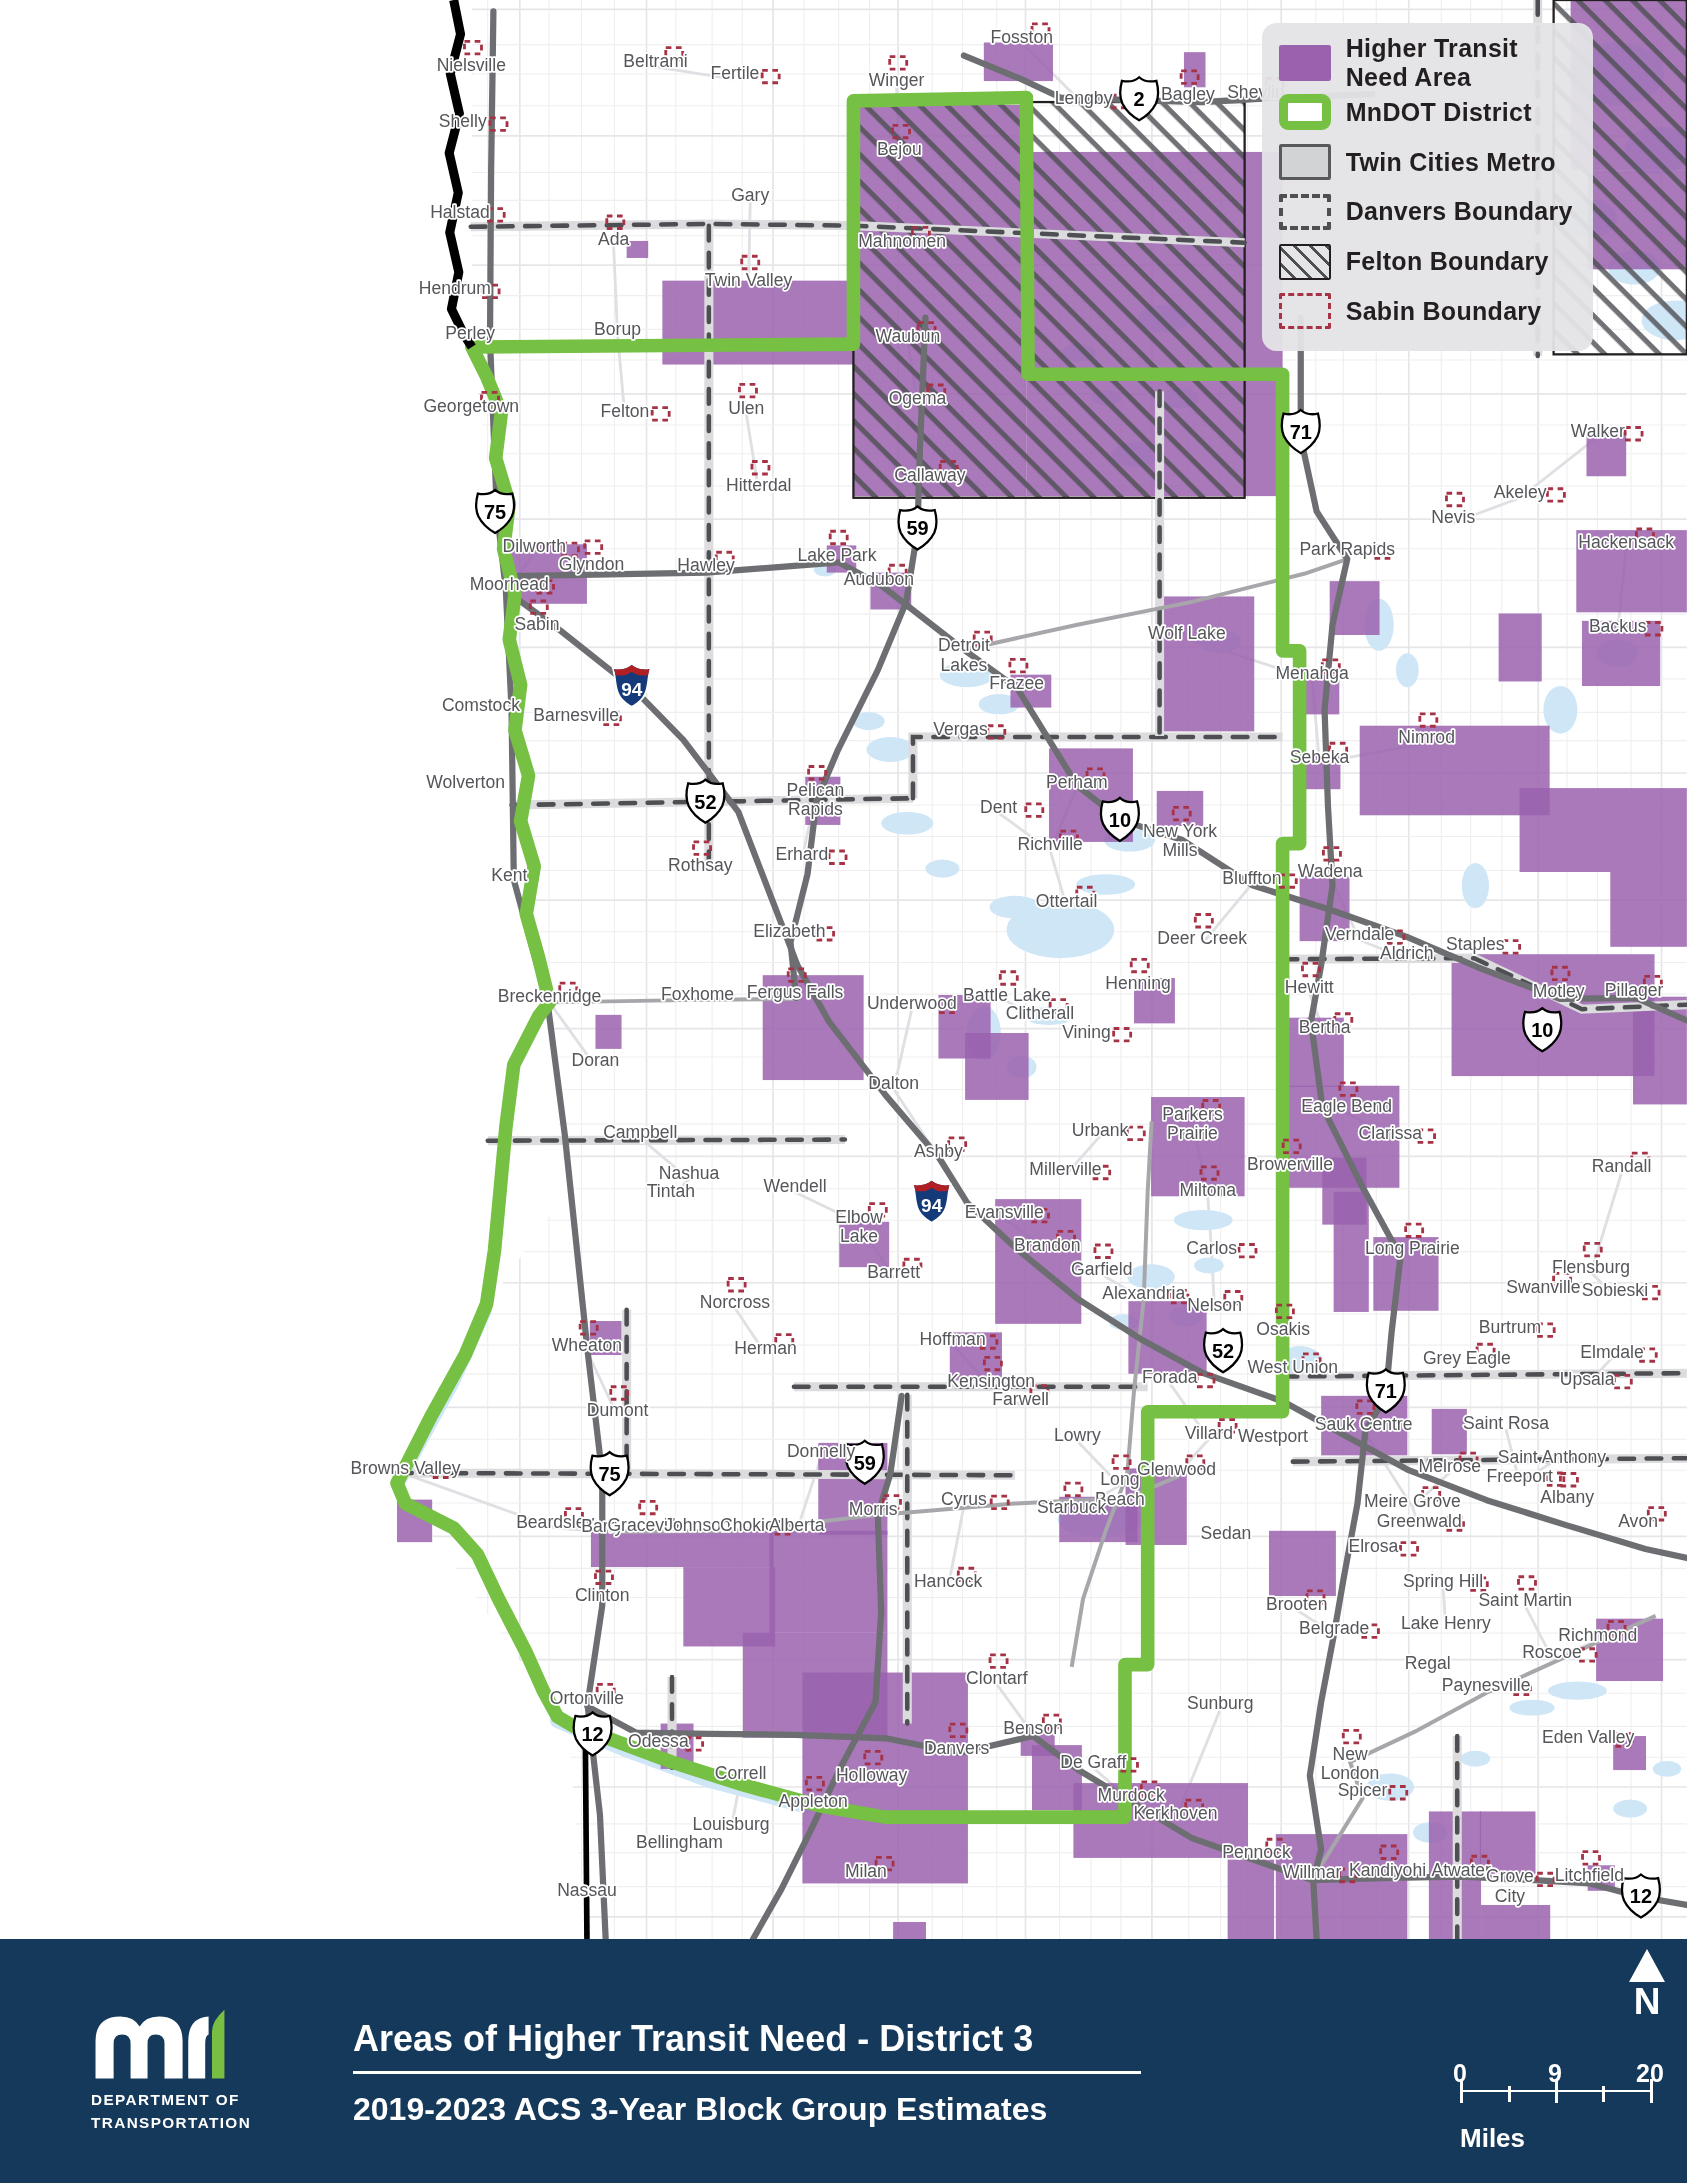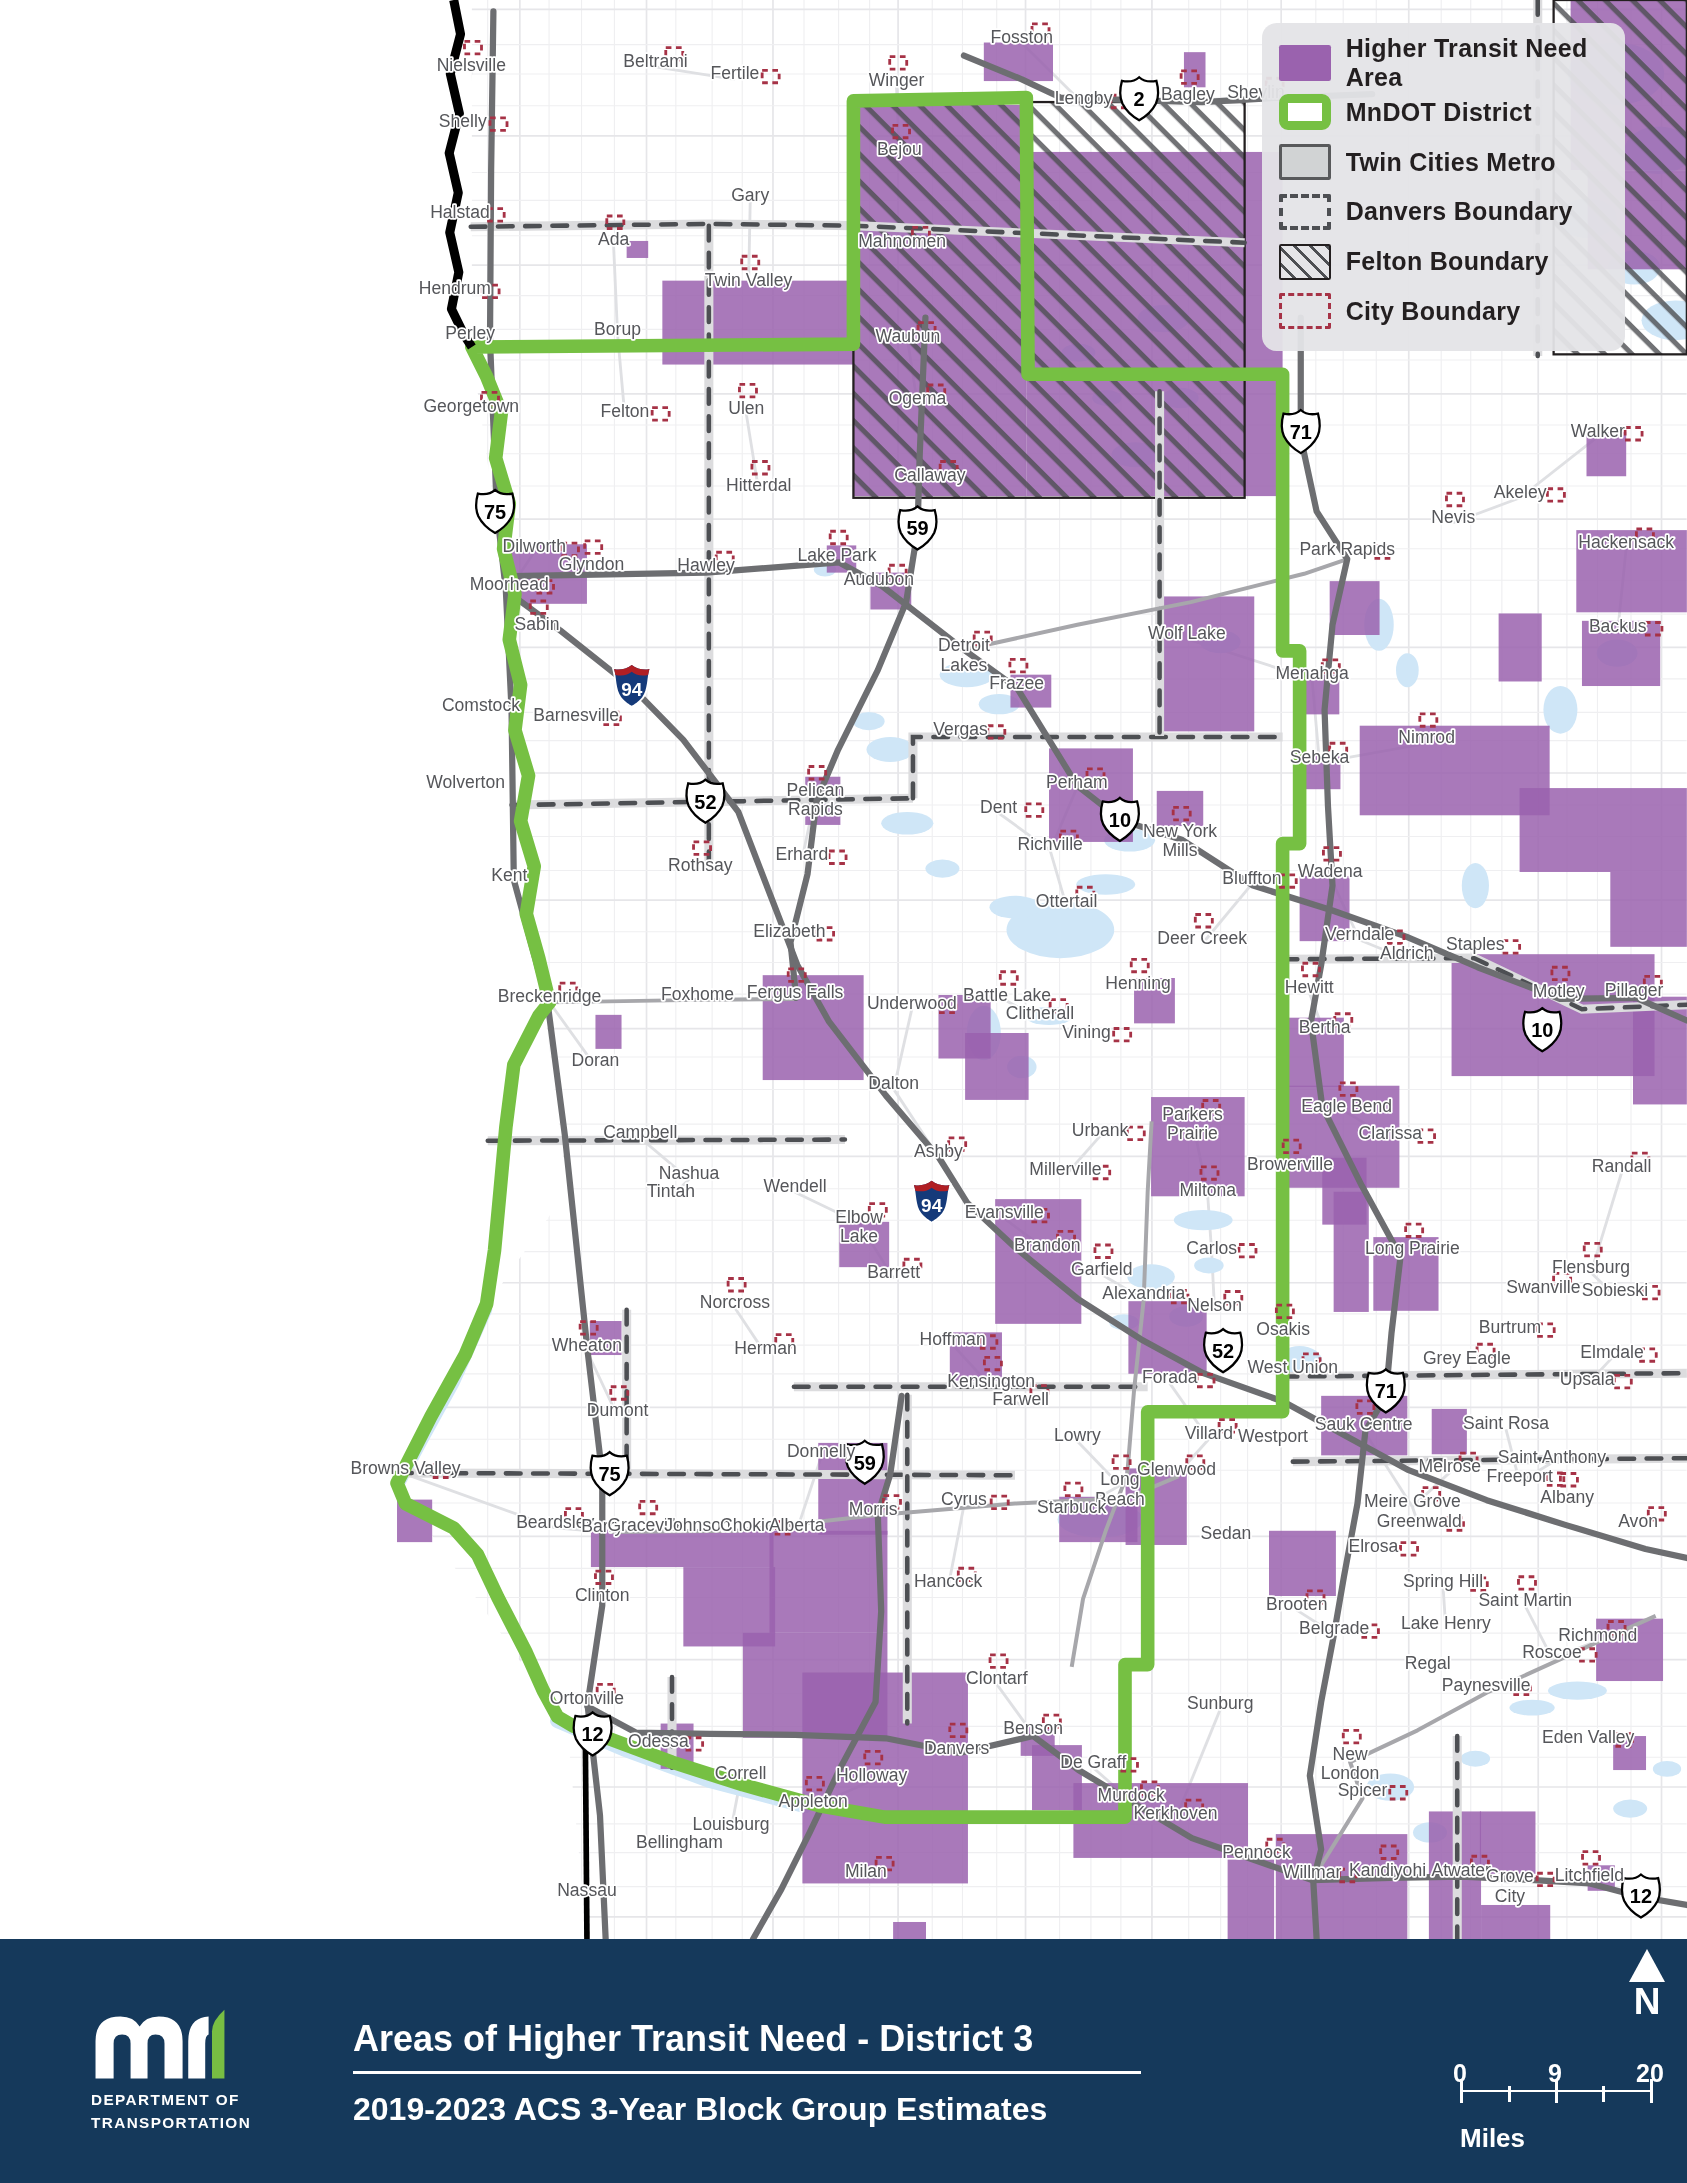--- a/index.html
+++ b/index.html
@@ -1,21 +1,21 @@
 <!DOCTYPE html>
 <html style="font-size:9px"><head>
 <meta charset="utf-8">
 <style>
   html,body{margin:0;padding:0;background:#fff;}
   body{width:1687px;height:2183px;position:relative;overflow:hidden;
        font-family:"Liberation Sans",sans-serif;}
   #stage{position:absolute;inset:0;}
   #map-svg{position:absolute;left:0;top:0;}
   
-  #legend{position:absolute;left:1262px;top:23px;width:363px;height:328px;
+  #legend{position:absolute;left:1262px;top:23px;width:331px;height:328px;
     background:rgba(228,228,231,0.95);border-radius:14.7px;box-sizing:border-box;
     padding:16px 17px;display:flex;flex-direction:column;justify-content:space-between;}
   .lg-row{display:flex;align-items:center;gap:14.7px;height:47px;}
   .lg-swatch{width:52px;height:36px;flex:0 0 auto;box-sizing:border-box;border-radius:2.3px;}
   .sw-purple{background:#9a62ae;}
   .sw-green{border:9px solid #76c043;border-radius:9px;background:#fff;height:36px;}
   .sw-gray{background:#d1d3d4;border:3.4px solid #58595b;}
   .sw-dash{background:transparent;border:4px dashed #4d4f53;}
   .sw-hatch{border:2.3px solid #231f20;
     background:repeating-linear-gradient(45deg,transparent 0 8px,#4d4f53 8px 11.3px);}
@@ -844,21 +844,21 @@
       <div class="lg-row">
         <div class="lg-swatch sw-dash"></div>
         <div class="lg-label">Danvers Boundary</div>
       </div>
       <div class="lg-row">
         <div class="lg-swatch sw-hatch"></div>
         <div class="lg-label">Felton Boundary</div>
       </div>
       <div class="lg-row">
         <div class="lg-swatch sw-red"></div>
-        <div class="lg-label">City Boundary</div>
+        <div class="lg-label">Sabin Boundary</div>
       </div>
     </div>
 
   <div id="footer">
     <svg id="logo" width="147" height="74" viewBox="0 0 260 130">
       <path fill="#fff" d="M8,128 V62 Q8,18 52,18 Q76,18 86,36 Q96,18 120,18 Q162,18 162,62 V128 H130 V66 Q130,50 114,50 Q100,50 100,66 V128 H70 V66 Q70,50 55,50 Q40,50 40,66 V128 Z"></path>
       <path fill="#fff" d="M172,128 V62 Q172,20 208,18 L208,50 Q202,52 202,66 V128 Z"></path>
       <path fill="#78be43" d="M214,128 V44 Q214,26 236,6 L236,128 Z"></path>
     </svg>
     <div id="logo-lines">

